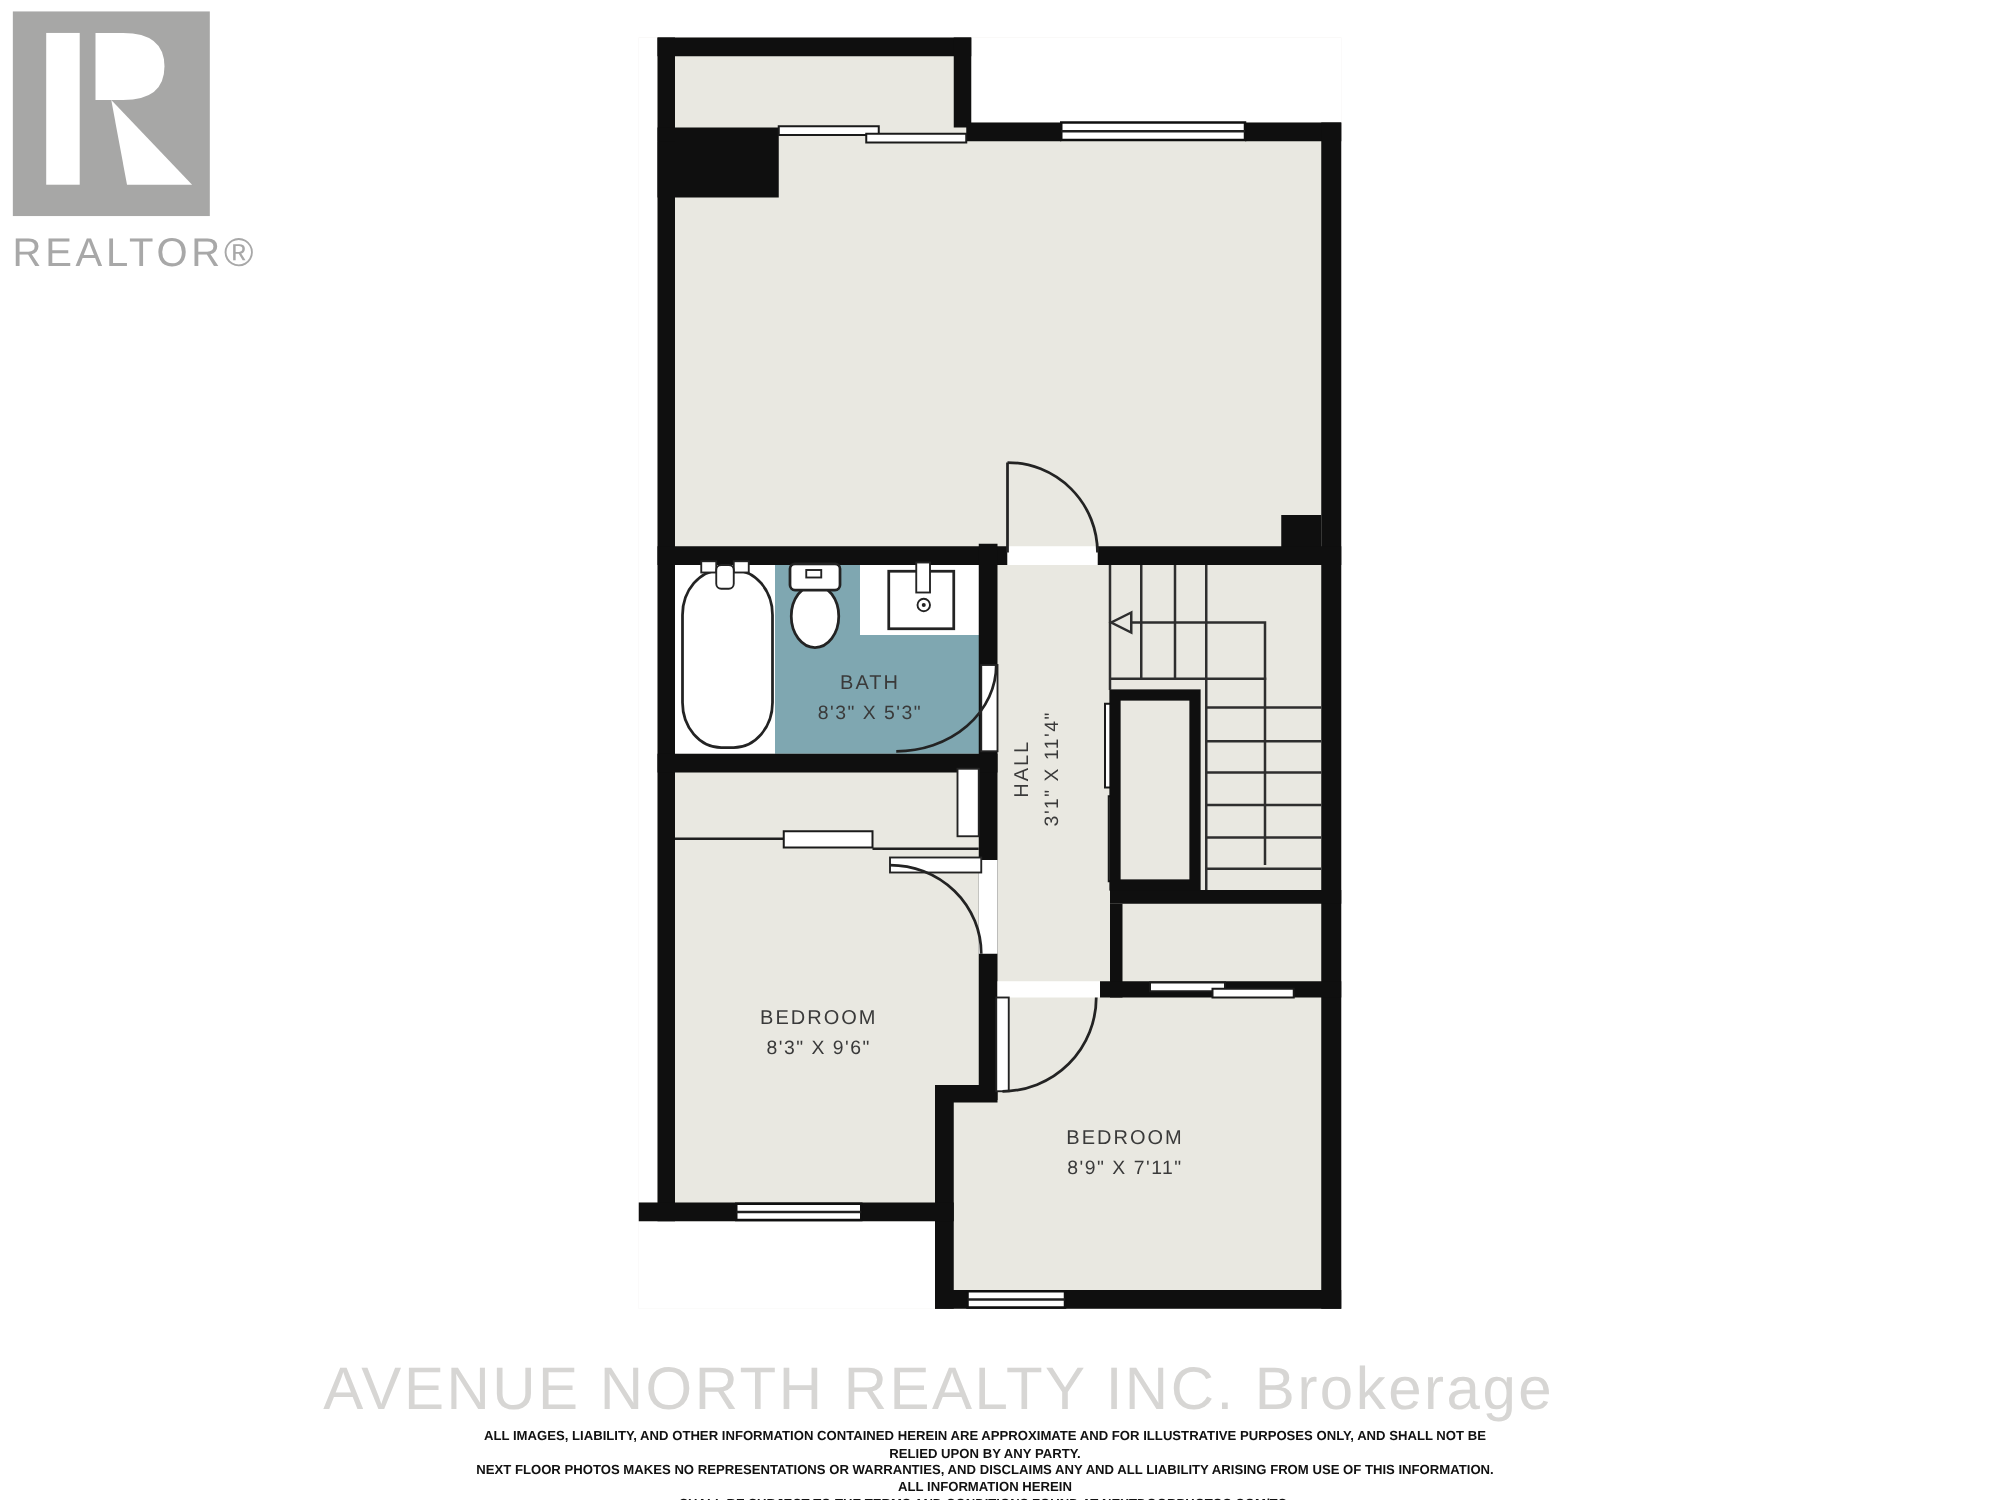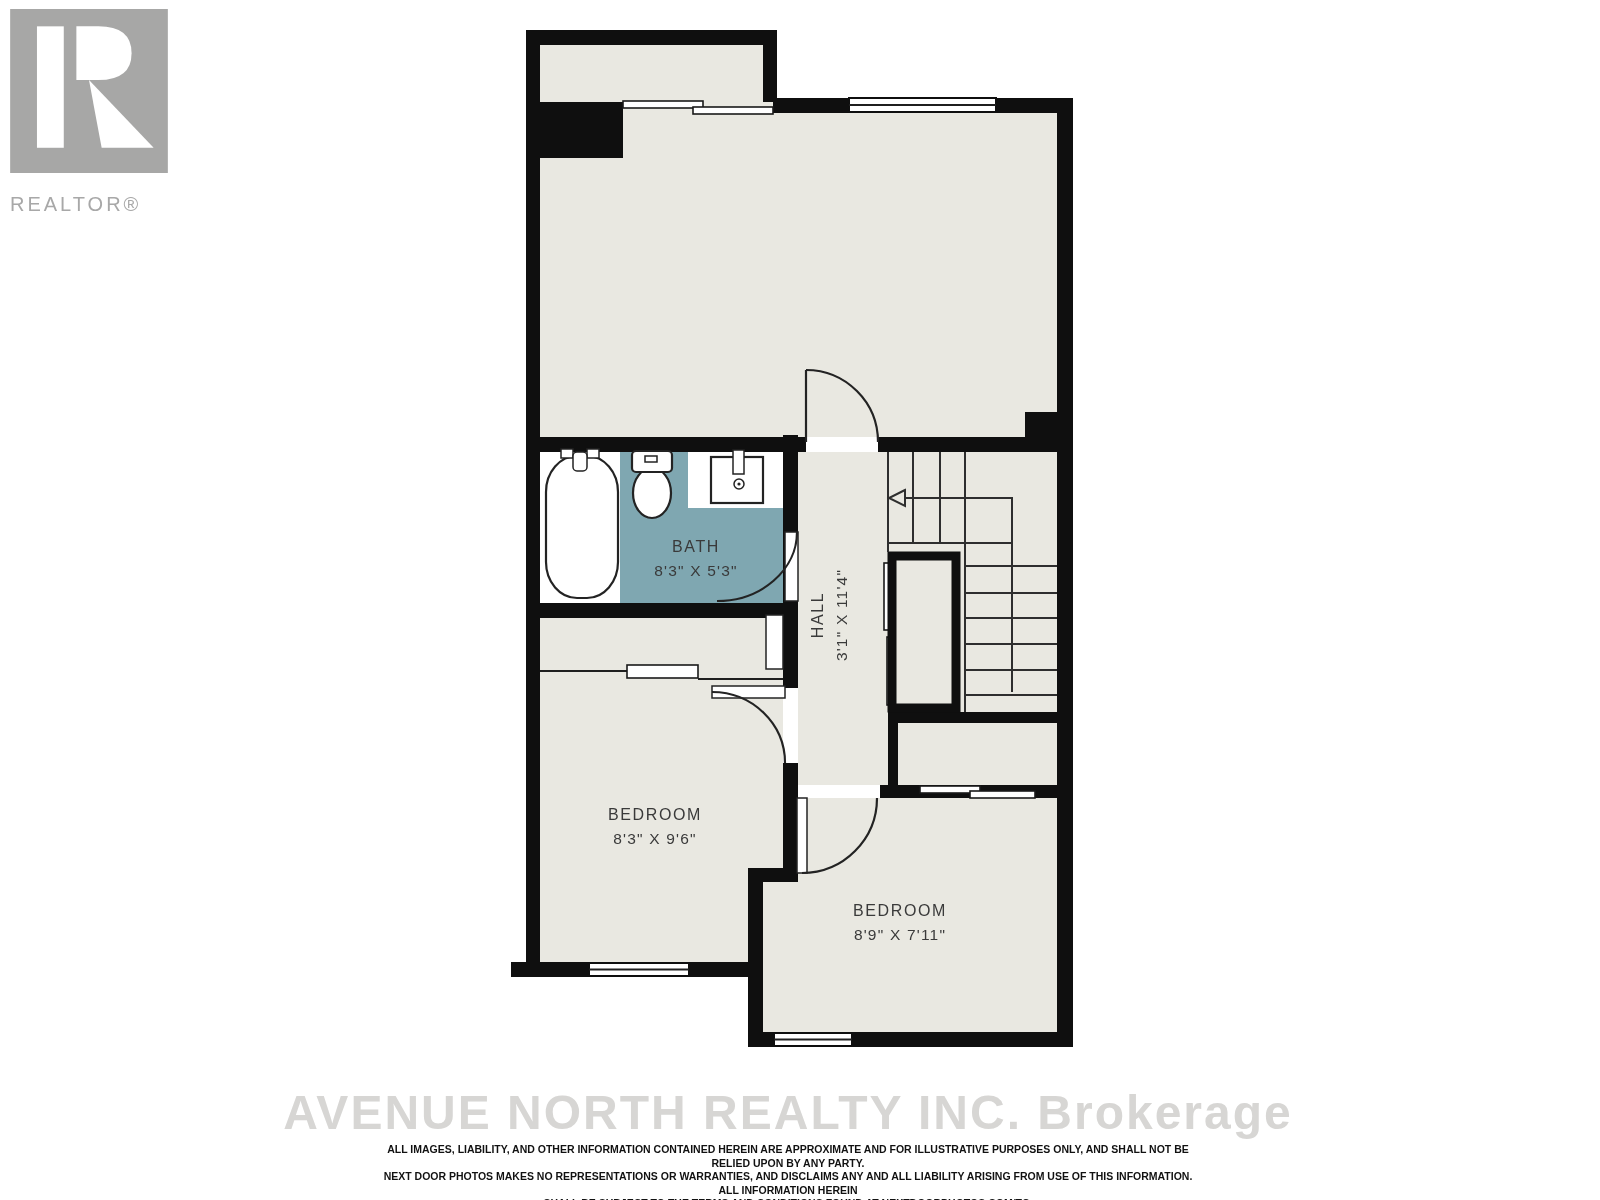--- a/index.html
+++ b/index.html
@@ -21,24 +21,24 @@
   .fixthin{fill:#ffffff;stroke:#232323;stroke-width:1.5;}
   .closetbox{fill:#E9E8E1;stroke:#0f0f0f;stroke-width:9;}
 
   .room-label{position:absolute;transform:translate(-50%,-50%);text-align:center;color:#3a3a3a;white-space:nowrap;z-index:3;}
   .room-name{font-size:16px;letter-spacing:1.6px;font-weight:500;}
   .room-dims{font-size:15.5px;letter-spacing:1.2px;font-weight:500;margin-top:6px;}
   .room-label.rot{transform:translate(-50%,-50%) rotate(-90deg);}
 
   .logo{position:absolute;left:10px;top:9px;z-index:4;}
   .logo-box{width:158px;height:164px;}
-  .logo-word{margin-top:16px;font-size:20px;letter-spacing:3px;color:#a8a8a8;font-weight:400;}
-
-  .watermark{position:absolute;left:788px;top:1112px;transform:translate(-50%,-50%);
-    font-size:48px;letter-spacing:2px;color:#d7d6d4;white-space:nowrap;z-index:1;font-weight:700;}
+  .logo-word{margin-top:6px;font-size:32px;letter-spacing:3px;color:#a8a8a8;font-weight:400;}
+
+  .watermark{position:absolute;left:751px;top:1112px;transform:translate(-50%,-50%);
+    font-size:48px;letter-spacing:2px;color:#d7d6d4;white-space:nowrap;z-index:1;font-weight:400;}
 
   .summary{position:absolute;left:788px;top:1083px;transform:translateX(-50%);
     text-align:center;color:#141414;z-index:2;white-space:nowrap;}
   .summary .total{font-size:18px;font-weight:800;letter-spacing:.3px;}
   .summary .line{font-size:17px;font-weight:600;letter-spacing:.2px;margin-top:4px;}
 
   .disclaimer{position:absolute;left:788px;top:1143px;transform:translateX(-50%);
     text-align:center;color:#111;z-index:2;width:820px;}
   .disclaimer div{font-size:10.5px;font-weight:700;line-height:13.5px;letter-spacing:0;}
 </style>
@@ -196,17 +196,17 @@
   </div>
 
   <div class="room-label" style="left:900px;top:923px;">
     <div class="room-name">BEDROOM</div>
     <div class="room-dims">8'9" X 7'11"</div>
   </div>
 
 
   <div class="disclaimer">
     <div>ALL IMAGES, LIABILITY, AND OTHER INFORMATION CONTAINED HEREIN ARE APPROXIMATE AND FOR ILLUSTRATIVE PURPOSES ONLY, AND SHALL NOT BE RELIED UPON BY ANY PARTY.</div>
-    <div>NEXT DOOR PHOTOS MAKES NO REPRESENTATIONS OR WARRANTIES, AND DISCLAIMS ANY AND ALL LIABILITY ARISING FROM USE OF THIS INFORMATION. ALL INFORMATION HEREIN</div>
+    <div>NEXT FLOOR PHOTOS MAKES NO REPRESENTATIONS OR WARRANTIES, AND DISCLAIMS ANY AND ALL LIABILITY ARISING FROM USE OF THIS INFORMATION. ALL INFORMATION HEREIN</div>
     <div>SHALL BE SUBJECT TO THE TERMS AND CONDITIONS FOUND AT NEXTDOORPHOTOS.COM/TC.</div>
   </div>
 
 </div>
 
 </body></html>

